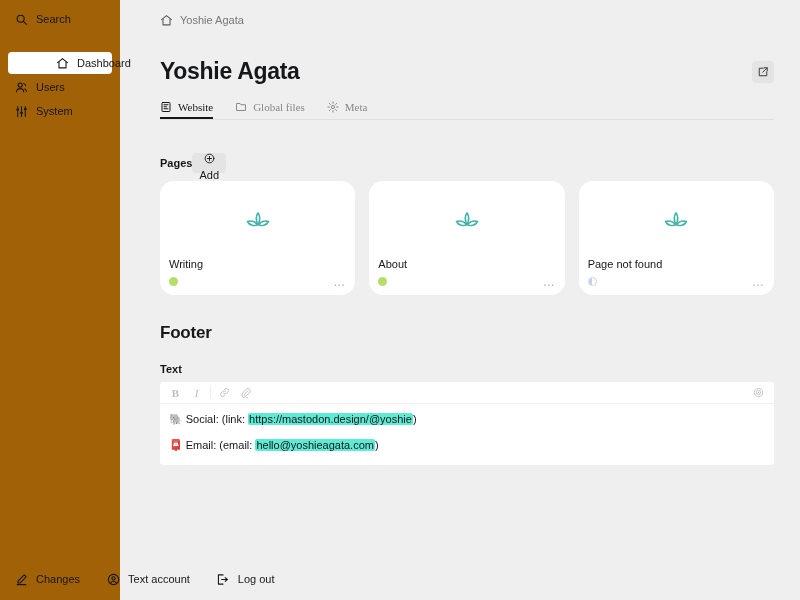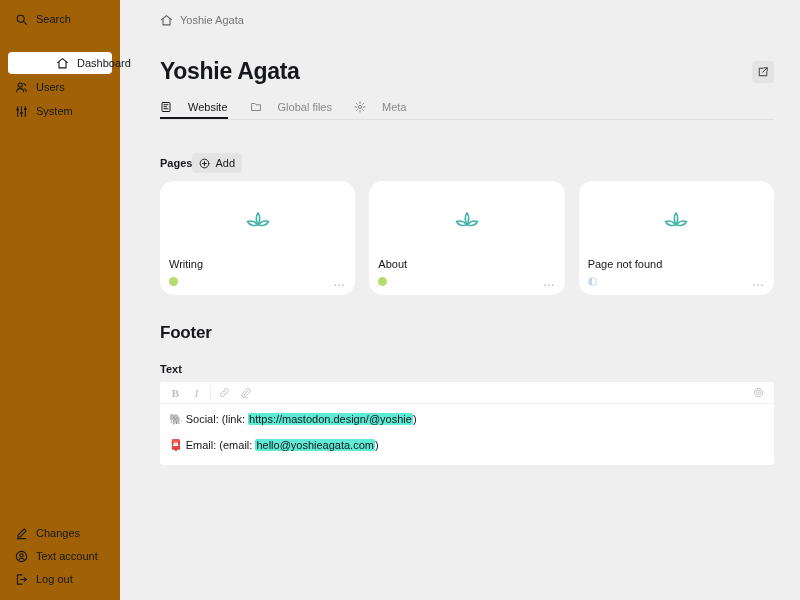--- a/index.html
+++ b/index.html
@@ -34,21 +34,21 @@
   }
   .side-row .ico {
     width: 14px; height: 14px;
     display: flex; align-items: center; justify-content: center;
     flex: 0 0 14px;
   }
   .side-row .ico svg { width: 13px; height: 13px; display: block; }
   .side-gap { height: 22px; }
   .side-row.active { background: #fff; padding-left: 47px; }
   .side-spacer { flex: 1 1 auto; }
-  .side-bottom { display: flex; flex-direction: column; gap: 1px; }
+  .side-bottom { display: flex; gap: 14px; }
   .side-nav { display: flex; flex-direction: column; gap: 2px; }
 
   
   .main {
     flex: 1 1 auto;
     height: 600px;
     padding: 11px 26px 0 40px;
     overflow: hidden;
     position: relative;
   }
@@ -79,46 +79,48 @@
   }
   .open-btn svg { width: 12px; height: 12px; display: block; }
 
   .tabs {
     display: flex; align-items: flex-end; gap: 22px;
     margin-top: 13px;
     border-bottom: 1px solid #e0e0e0;
     height: 23px;
   }
   .tab {
-    display: flex; align-items: center; gap: 16px;
+    display: flex; align-items: center; gap: 6px;
     font-size: 11px; color: #888;
     height: 22px;
     cursor: pointer;
     border-bottom: 2px solid transparent;
     padding-bottom: 0;
+    font-family: Liberation Serif, serif;
   }
   .tab .ico svg { width: 12px; height: 12px; display: block; }
   .tab.active { color: #16171a; border-bottom-color: #16171a; }
   .tab.active .ico { color: #16171a; }
 
   
   .section-head {
     display: flex; align-items: center; 
     margin-top: 33px;
     height: 20px;
   }
   .section-label { font-size: 11px; font-weight: 600; color: #16171a; }
   .add-btn {
     display: flex; align-items: center; gap: 5px;
     font-size: 11px; color: #16171a;
     background: #e4e4e4;
     border: 0; border-radius: 4px;
     height: 20px; padding: 0 7px;
     cursor: pointer;
     font-family: "Liberation Sans", sans-serif;
+    flex-direction: column;
   }
   .add-btn svg { width: 11px; height: 11px; display: block; }
 
   .cards {
     display: grid;
     grid-template-columns: repeat(3, 1fr);
     gap: 14px;
     margin-top: 8px;
   }
   .card {

